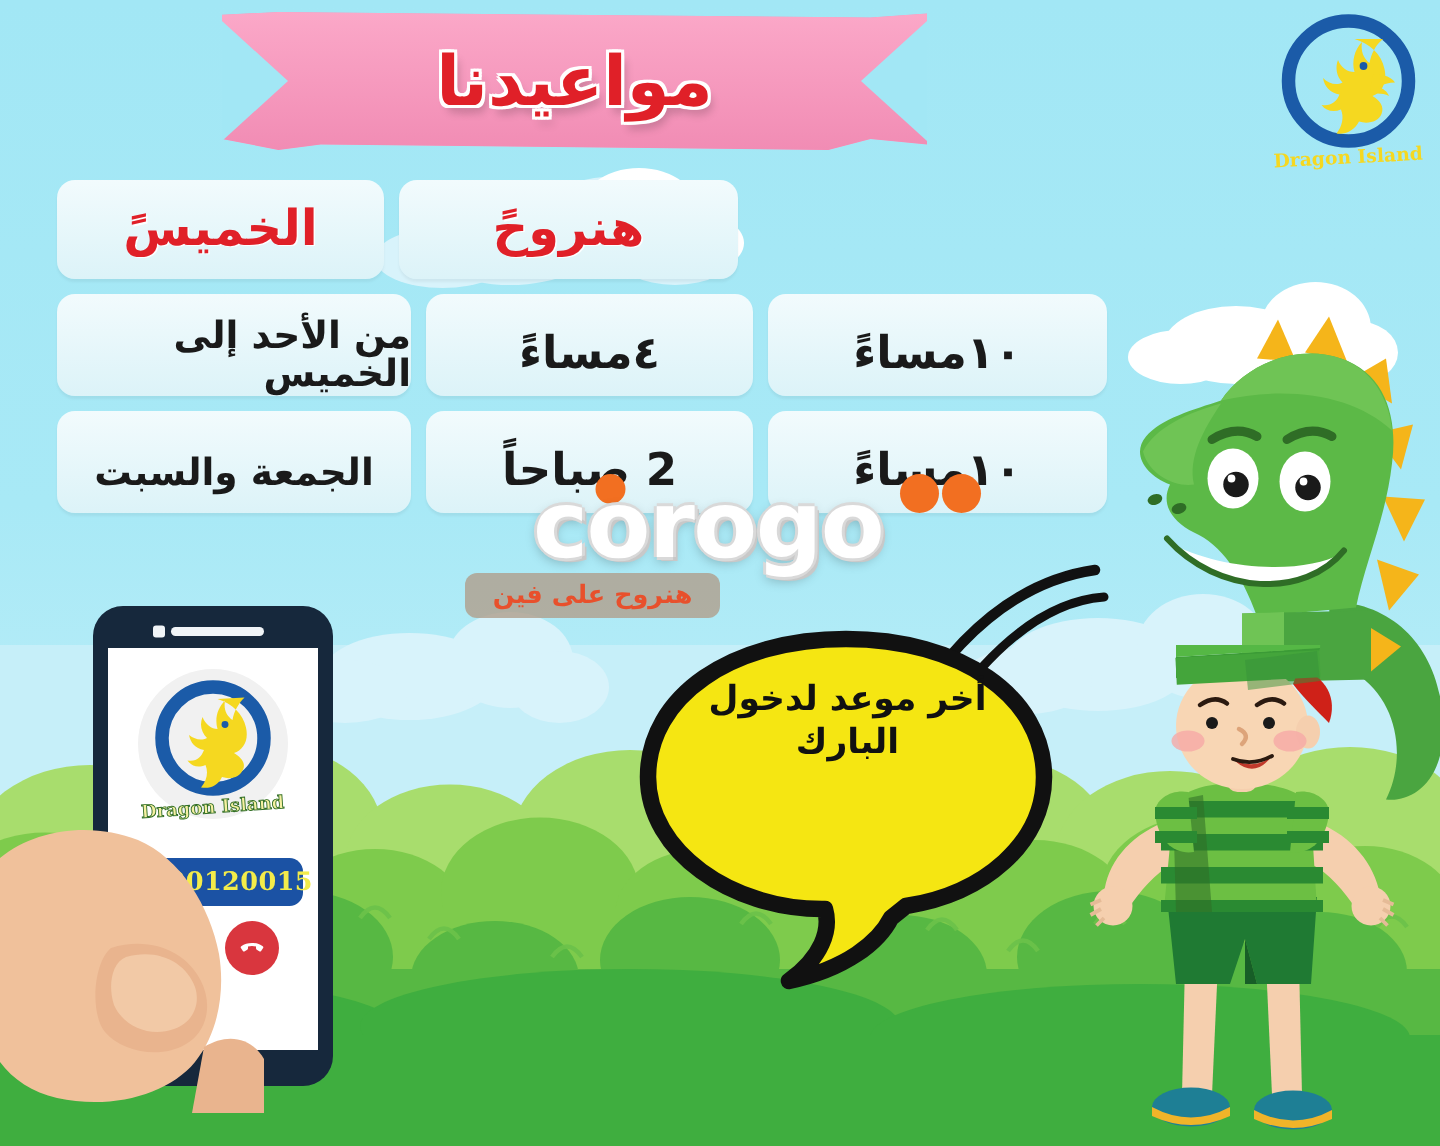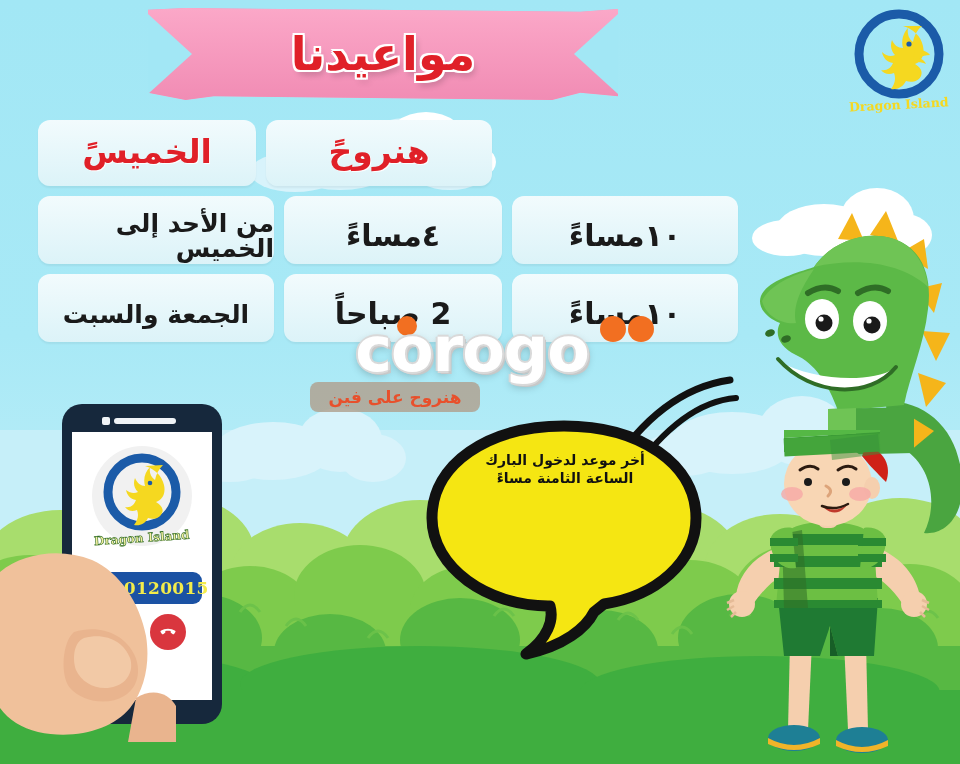--- a/index.html
+++ b/index.html
@@ -105,21 +105,21 @@
   .halftone{
     position:absolute;left:330px;top:330px;width:270px;height:330px;z-index:4;
     opacity:.95;
   }
 
   
   .bubble-wrap{position:absolute;left:398px;top:400px;width:330px;height:260px;z-index:9;}
   .bubble-text{
     position:absolute;left:38px;top:52px;width:258px;
     text-align:center;direction:rtl;
-    font-size:14px;font-weight:bold;color:#111;line-height:1.28;
+    font-size:23px;font-weight:bold;color:#111;line-height:1.28;
     z-index:11;
   }
   .swoosh{position:absolute;z-index:7;}
 
   
   .phone{
     position:absolute;left:62px;top:404px;width:160px;height:330px;z-index:9;
   }
   .phone-body{
     position:absolute;left:0;top:0;width:160px;height:320px;
@@ -374,21 +374,20 @@
 
   <div class="bubble-wrap">
     <svg width="330" height="260" viewBox="0 0 330 260" style="position:absolute;left:0;top:0;">
       <path d="M150 206 C90 206 34 168 34 118 C34 64 90 26 166 26
                C242 26 298 64 298 118 C298 162 258 196 206 204
                L196 212 C188 228 166 246 128 254
                C150 238 156 220 152 206 Z" fill="#f5e612" stroke="#111" stroke-width="11" stroke-linejoin="round"></path>
     </svg>
     <div class="bubble-text">
       <div>أخر موعد لدخول البارك</div>
-      <div>الساعة الثامنة مساءً</div>
     </div>
   </div>
 
   <svg class="dino" width="250" height="330" viewBox="0 0 250 330">
 
     <path d="M168 196 C214 196 246 232 244 286 C242 318 222 330 206 328
              C220 300 214 262 186 244 C174 236 168 216 168 196 Z" fill="#4aa540"></path>
 
     <g fill="#f5b51a">
       <path d="M120 34 l14 -26 l12 28 z"></path>

